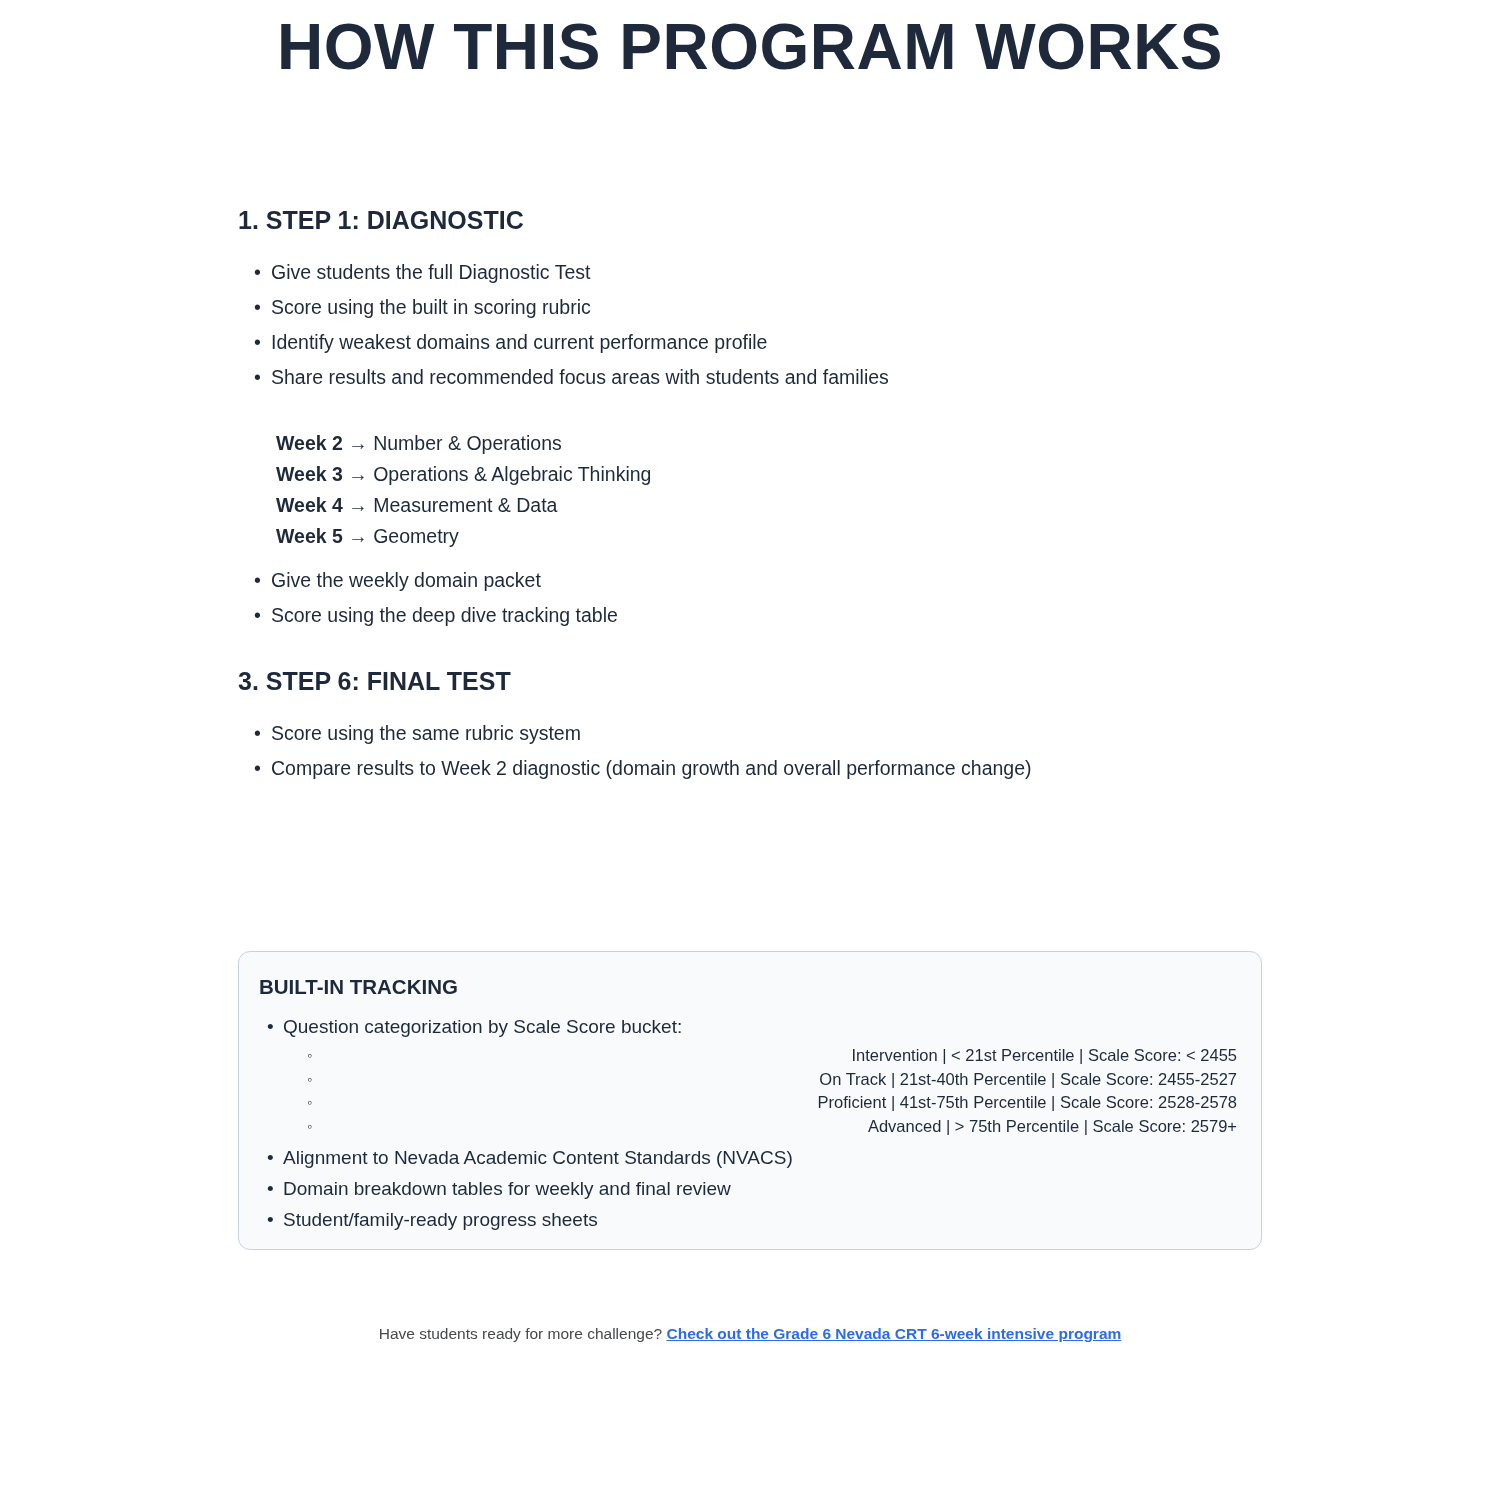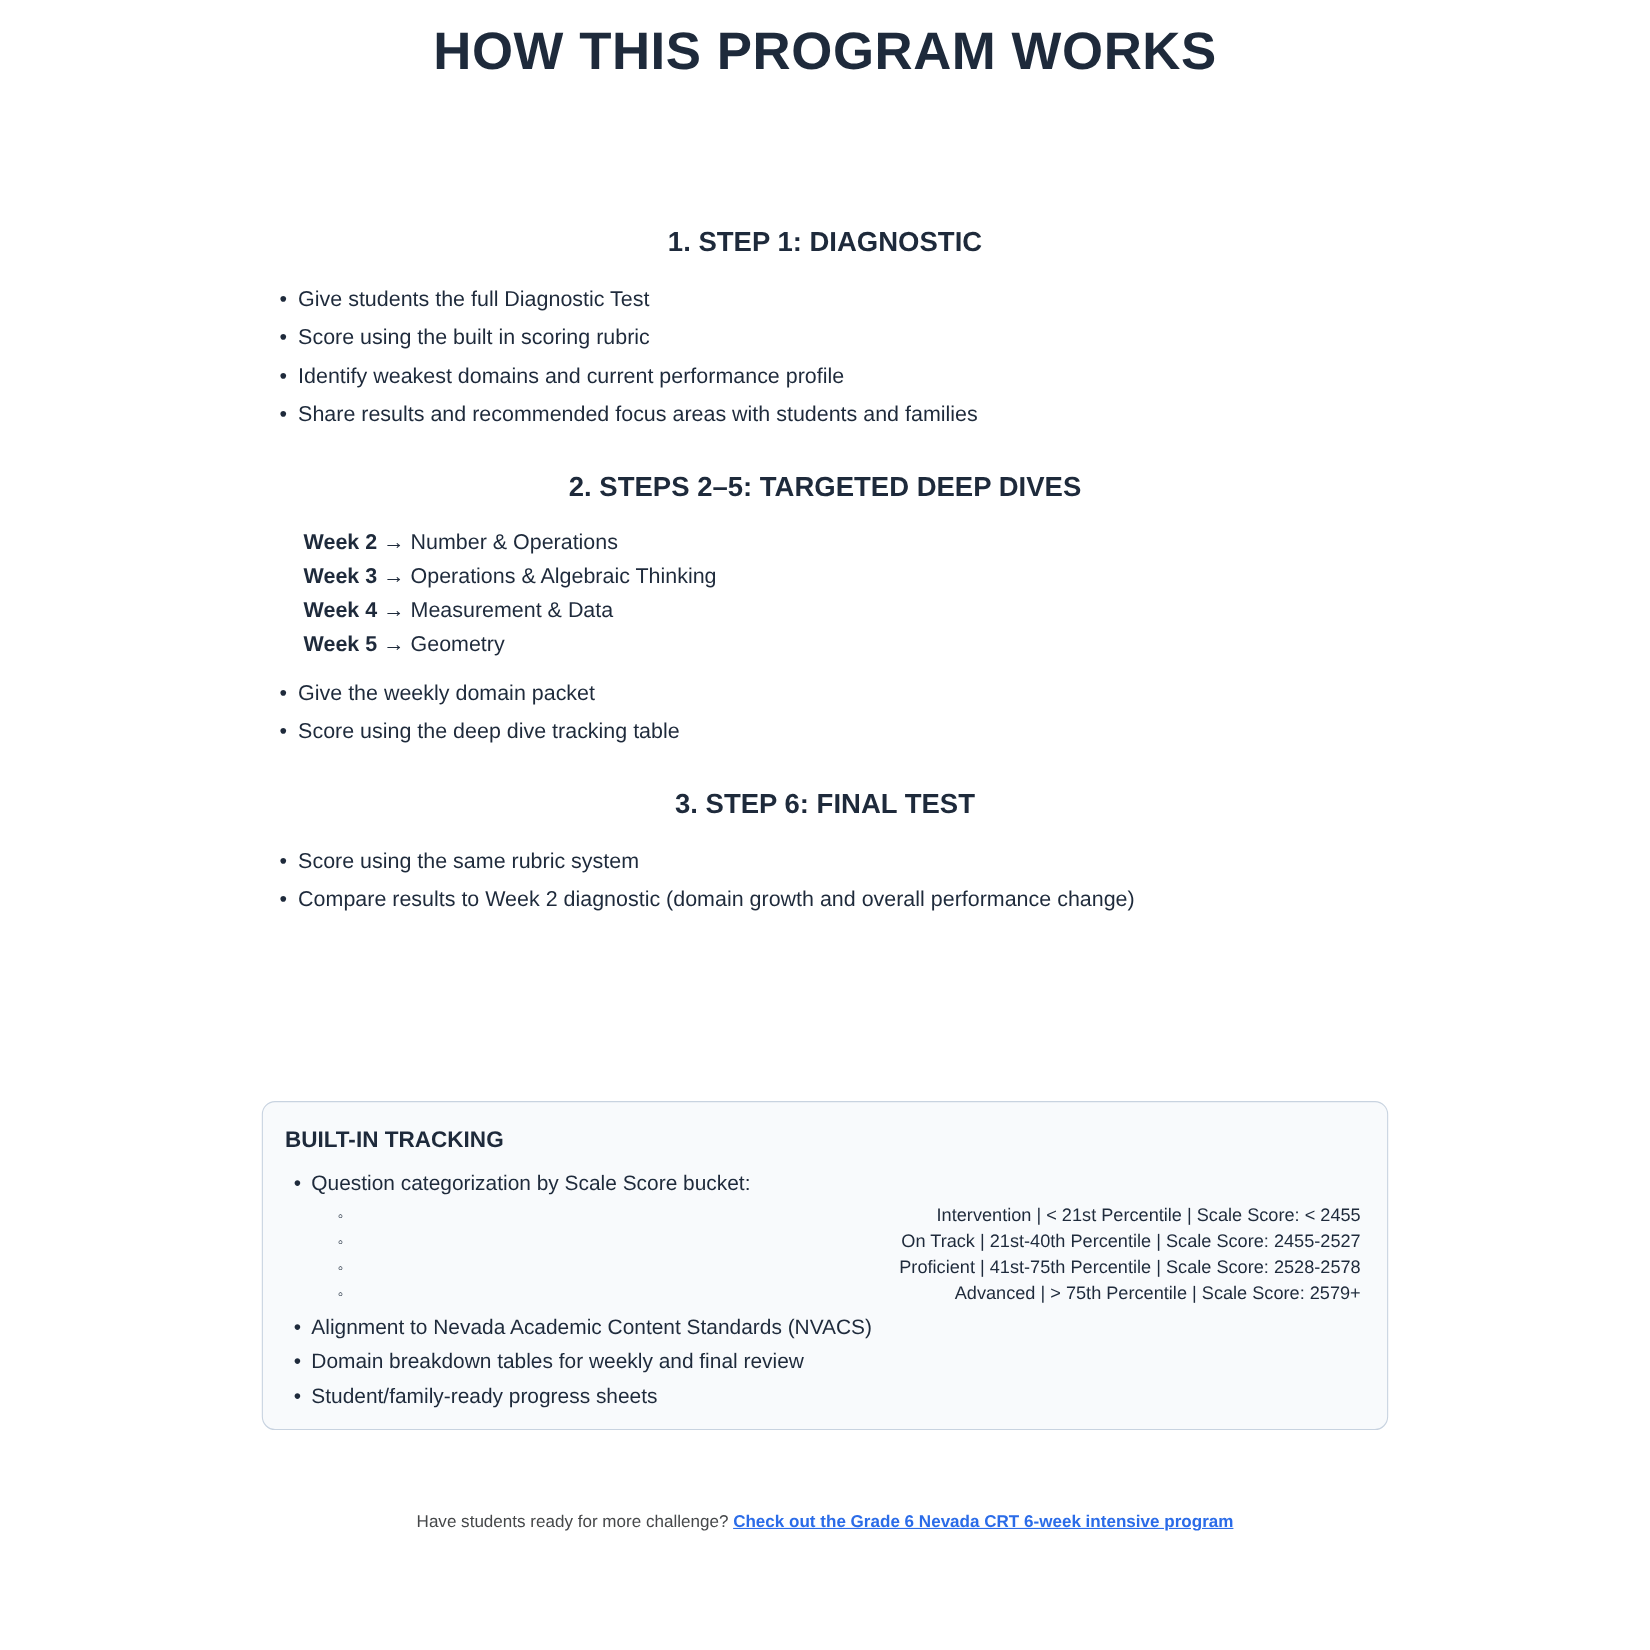--- a/index.html
+++ b/index.html
@@ -14,37 +14,36 @@
   body{
     width:1500px; height:1500px;
     background:#ffffff;
     font-family:"Liberation Sans", sans-serif;
     color:var(--text);
     overflow:hidden;
   }
   .page-title{
     margin:20px 0 16px 0;
     text-align:center;
-    font-size:48px;
+    font-size:64px;
     line-height:55px;
     font-weight:bold;
     letter-spacing:0.5px;
   }
   .content{
     margin-left:238px;
     width:1024px;
   }
   .section:first-child{ margin-top:130px; }
   .section{ margin-top:33px; }
   .section-heading{
     margin:0 0 20px 0;
     font-size:25px;
     line-height:30px;
     font-weight:bold;
-    text-align:center;
   }
   ul.bullets{
     list-style:none;
     margin:0; padding:0 0 0 16px;
   }
   ul.bullets > li{
     position:relative;
     padding-left:17px;
     font-size:19.5px;
     line-height:35px;
@@ -132,21 +131,20 @@
       <section class="section">
         <h2 class="section-heading">1. STEP 1: DIAGNOSTIC</h2>
         <ul class="bullets">
           <li class="bullet">Give students the full Diagnostic Test</li>
           <li class="bullet">Score using the built in scoring rubric</li>
           <li class="bullet">Identify weakest domains and current performance profile</li>
           <li class="bullet">Share results and recommended focus areas with students and families</li>
         </ul>
       </section>
       <section class="section">
-        <h2 class="section-heading">2. STEPS 2–5: TARGETED DEEP DIVES</h2>
         <div class="week-list">
           <div class="week-row"><strong>Week 2</strong> → Number &amp; Operations</div>
           <div class="week-row"><strong>Week 3</strong> → Operations &amp; Algebraic Thinking</div>
           <div class="week-row"><strong>Week 4</strong> → Measurement &amp; Data</div>
           <div class="week-row"><strong>Week 5</strong> → Geometry</div>
         </div>
         <ul class="bullets">
           <li class="bullet">Give the weekly domain packet</li>
           <li class="bullet">Score using the deep dive tracking table</li>
         </ul>

